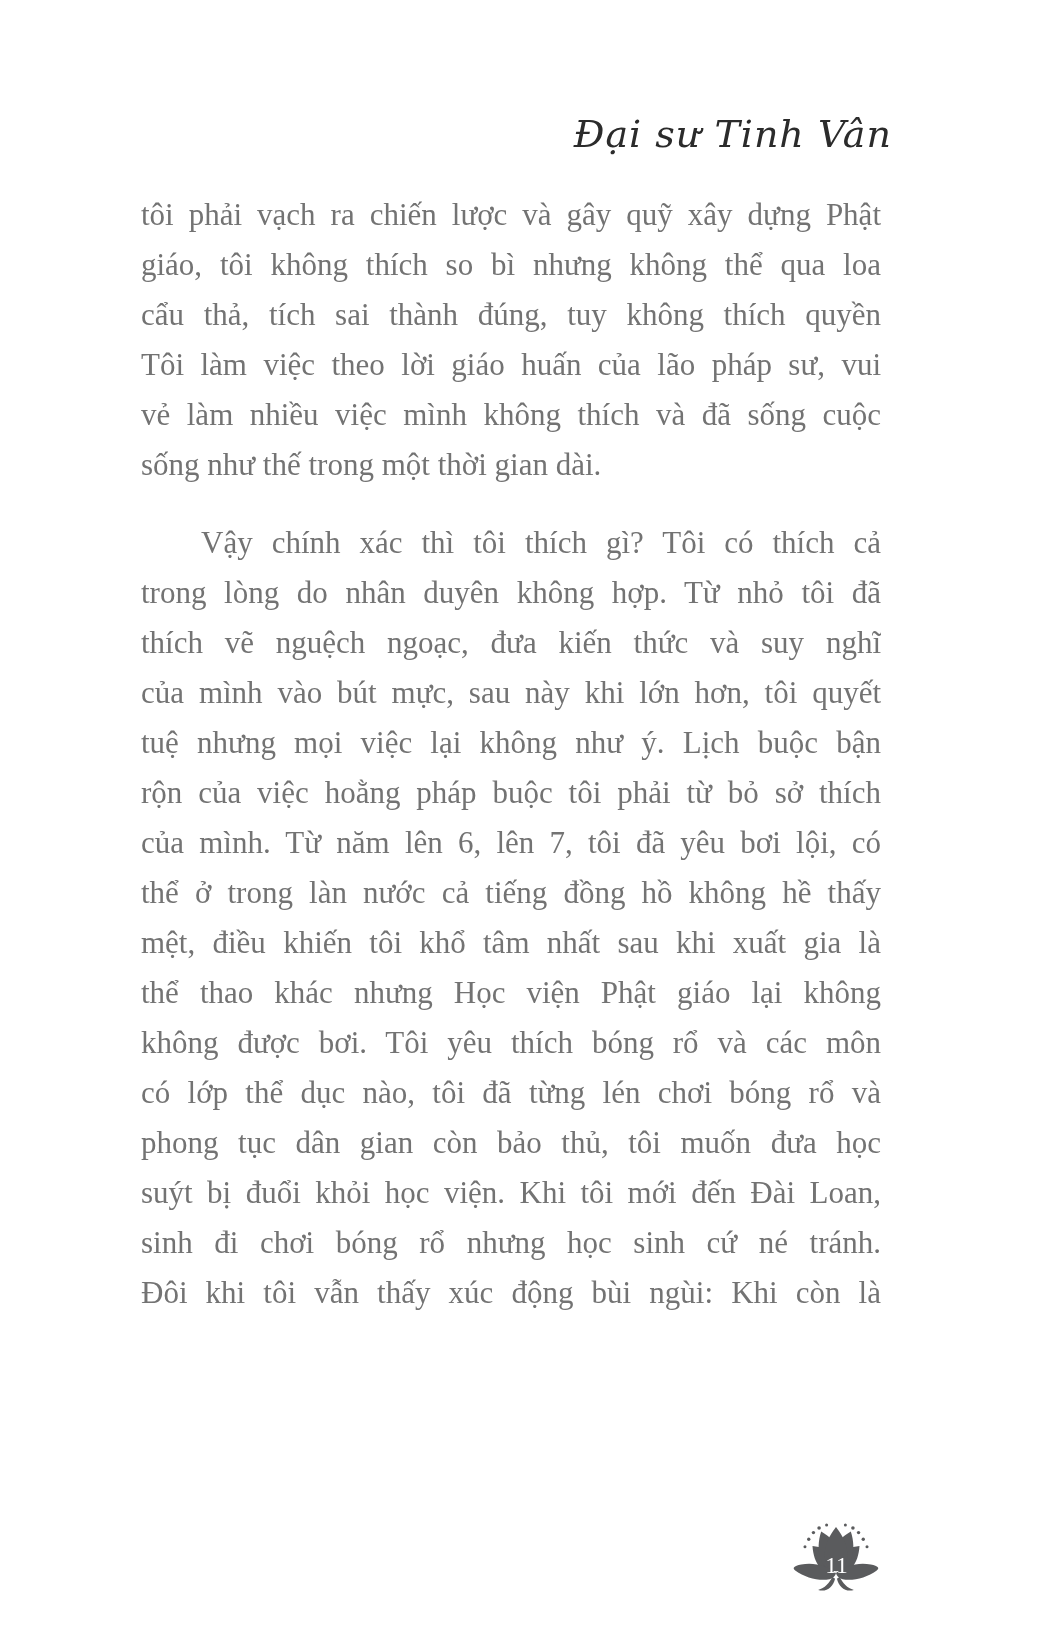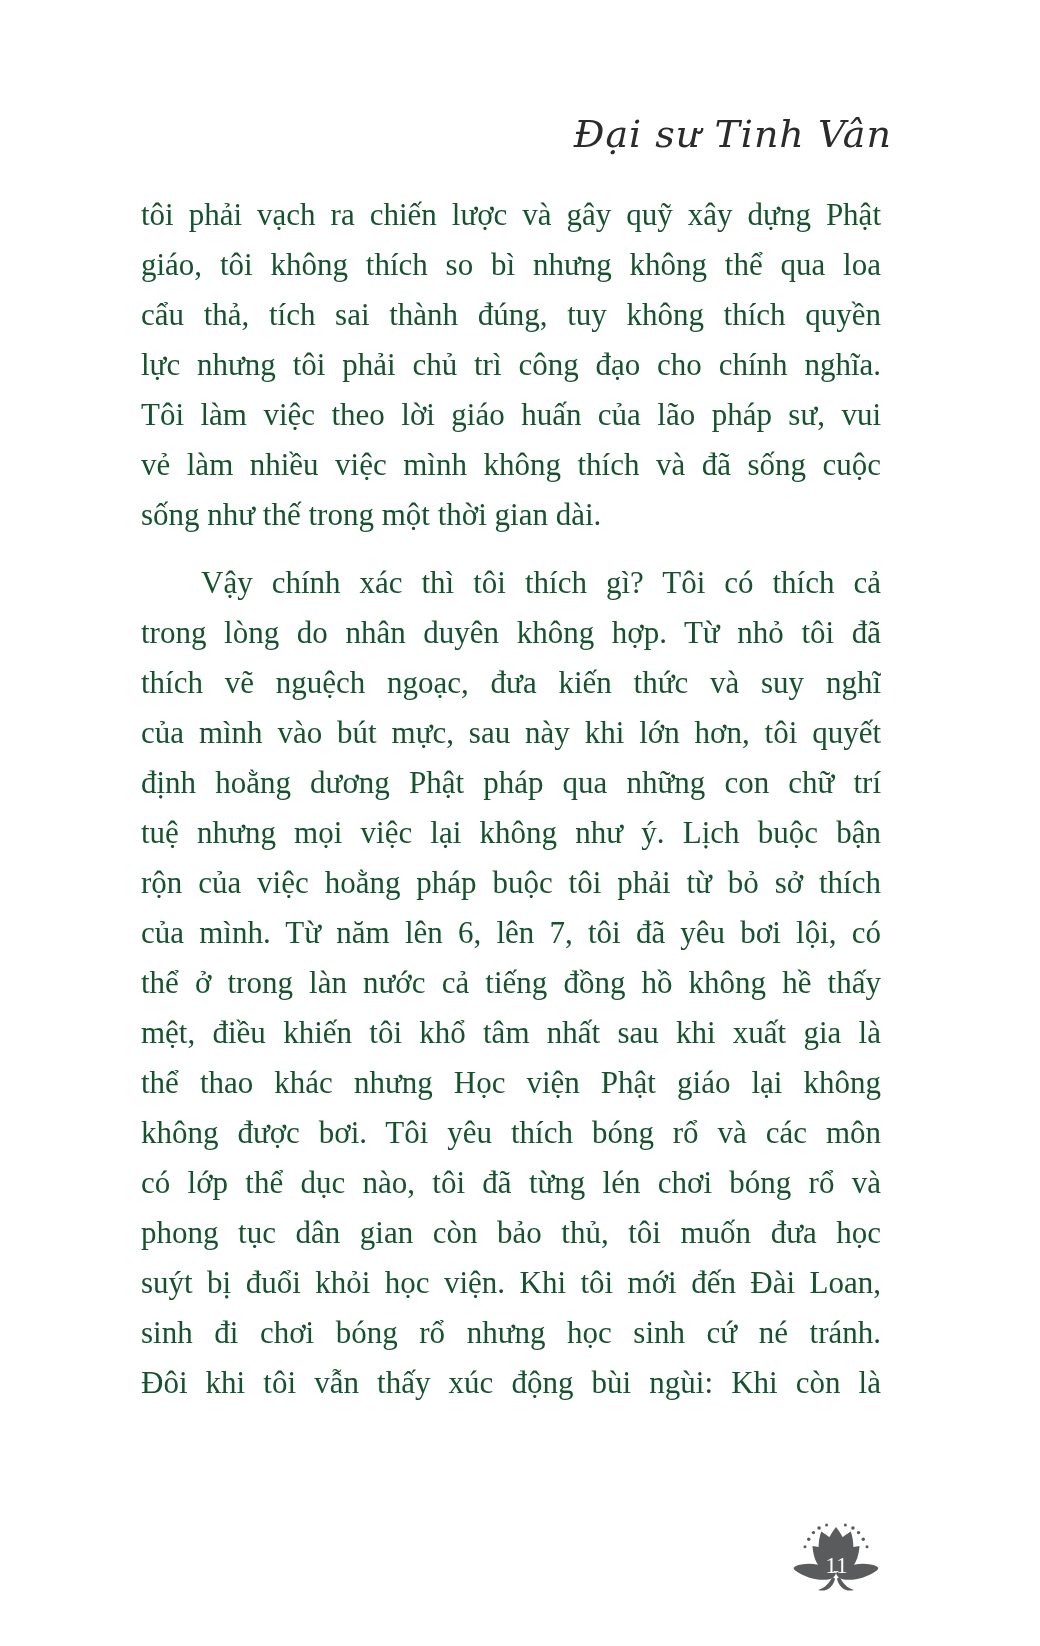--- a/index.html
+++ b/index.html
@@ -27,24 +27,24 @@
     color: #2b2b2b;
     white-space: nowrap;
   }
   .body-text {
     position: absolute;
     left: 141px;
     top: 190px;
     width: 740px;
     font-size: 31px;
     line-height: 50px;
-    color: #14532d;
+    color: #737373;
   }
   .paragraph { margin: 0; }
-  .paragraph + .paragraph { margin-top: 18px; }
+  .paragraph + .paragraph { margin-top: 28px; }
   .line {
     height: 50px;
     overflow: hidden;
     text-align: justify;
     text-align-last: justify;
   }
   .paragraph.no-justify-last .line:last-child {
     text-align-last: left;
   }
   .paragraph.indent-first .line:first-child {
@@ -68,31 +68,29 @@
 
 <div class="page">
 
   <div class="running-header">Đại sư Tinh Vân</div>
 
   <main class="body-text">
       <div class="paragraph no-justify-last">
         <div class="line">tôi phải vạch ra chiến lược và gây quỹ xây dựng Phật</div>
         <div class="line">giáo, tôi không thích so bì nhưng không thể qua loa</div>
         <div class="line">cẩu thả, tích sai thành đúng, tuy không thích quyền</div>
-        <div class="line">lực nhưng tôi phải chủ trì công đạo cho chính nghĩa.</div>
         <div class="line">Tôi làm việc theo lời giáo huấn của lão pháp sư, vui</div>
         <div class="line">vẻ làm nhiều việc mình không thích và đã sống cuộc</div>
         <div class="line">sống như thế trong một thời gian dài.</div>
       </div>
       <div class="paragraph indent-first">
         <div class="line">Vậy chính xác thì tôi thích gì? Tôi có thích cả</div>
         <div class="line">trong lòng do nhân duyên không hợp. Từ nhỏ tôi đã</div>
         <div class="line">thích vẽ nguệch ngoạc, đưa kiến thức và suy nghĩ</div>
         <div class="line">của mình vào bút mực, sau này khi lớn hơn, tôi quyết</div>
-        <div class="line">định hoằng dương Phật pháp qua những con chữ trí</div>
         <div class="line">tuệ nhưng mọi việc lại không như ý. Lịch buộc bận</div>
         <div class="line">rộn của việc hoằng pháp buộc tôi phải từ bỏ sở thích</div>
         <div class="line">của mình. Từ năm lên 6, lên 7, tôi đã yêu bơi lội, có</div>
         <div class="line">thể ở trong làn nước cả tiếng đồng hồ không hề thấy</div>
         <div class="line">mệt, điều khiến tôi khổ tâm nhất sau khi xuất gia là</div>
         <div class="line">thể thao khác nhưng Học viện Phật giáo lại không</div>
         <div class="line">không được bơi. Tôi yêu thích bóng rổ và các môn</div>
         <div class="line">có lớp thể dục nào, tôi đã từng lén chơi bóng rổ và</div>
         <div class="line">phong tục dân gian còn bảo thủ, tôi muốn đưa học</div>
         <div class="line">suýt bị đuổi khỏi học viện. Khi tôi mới đến Đài Loan,</div>

